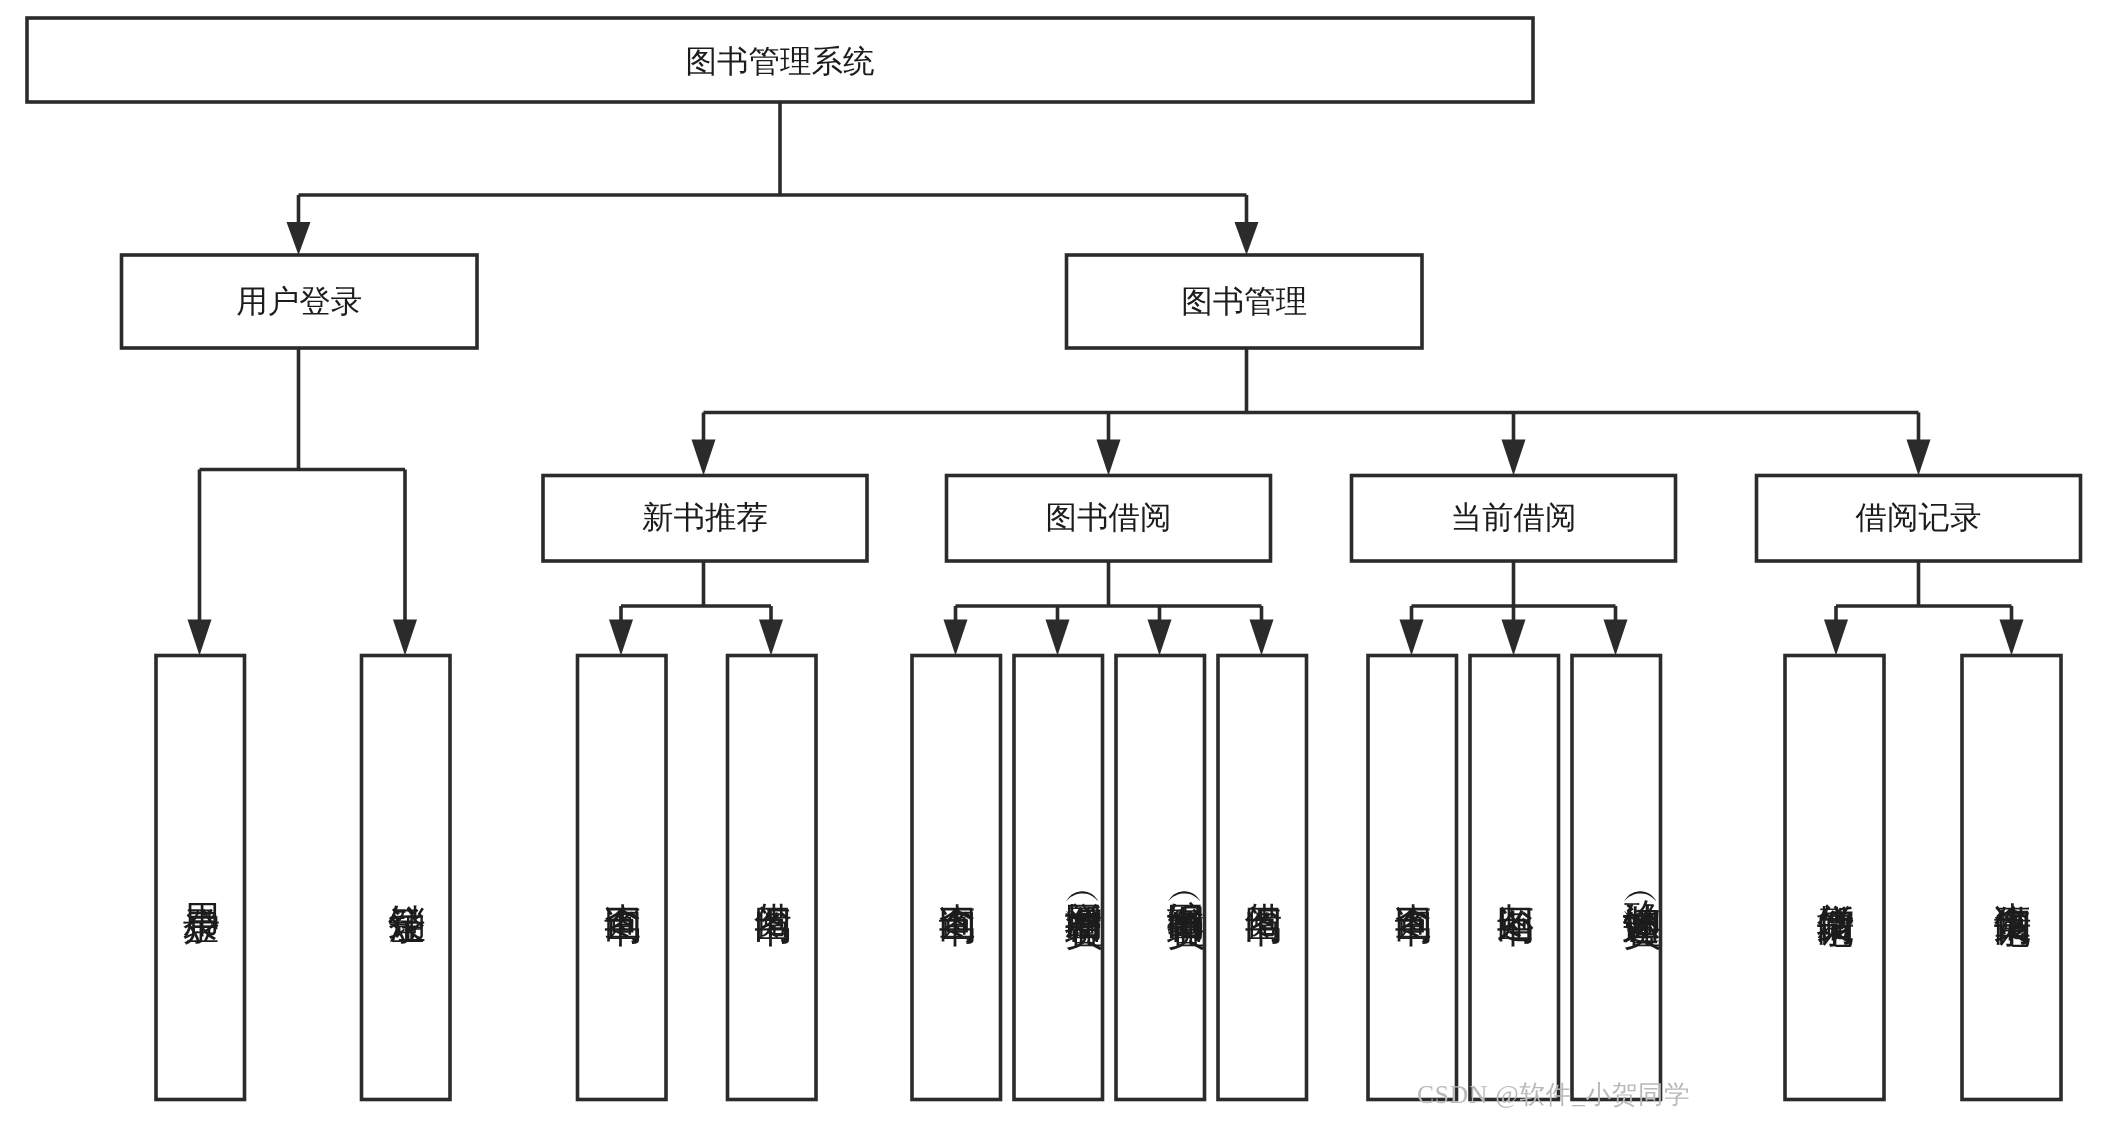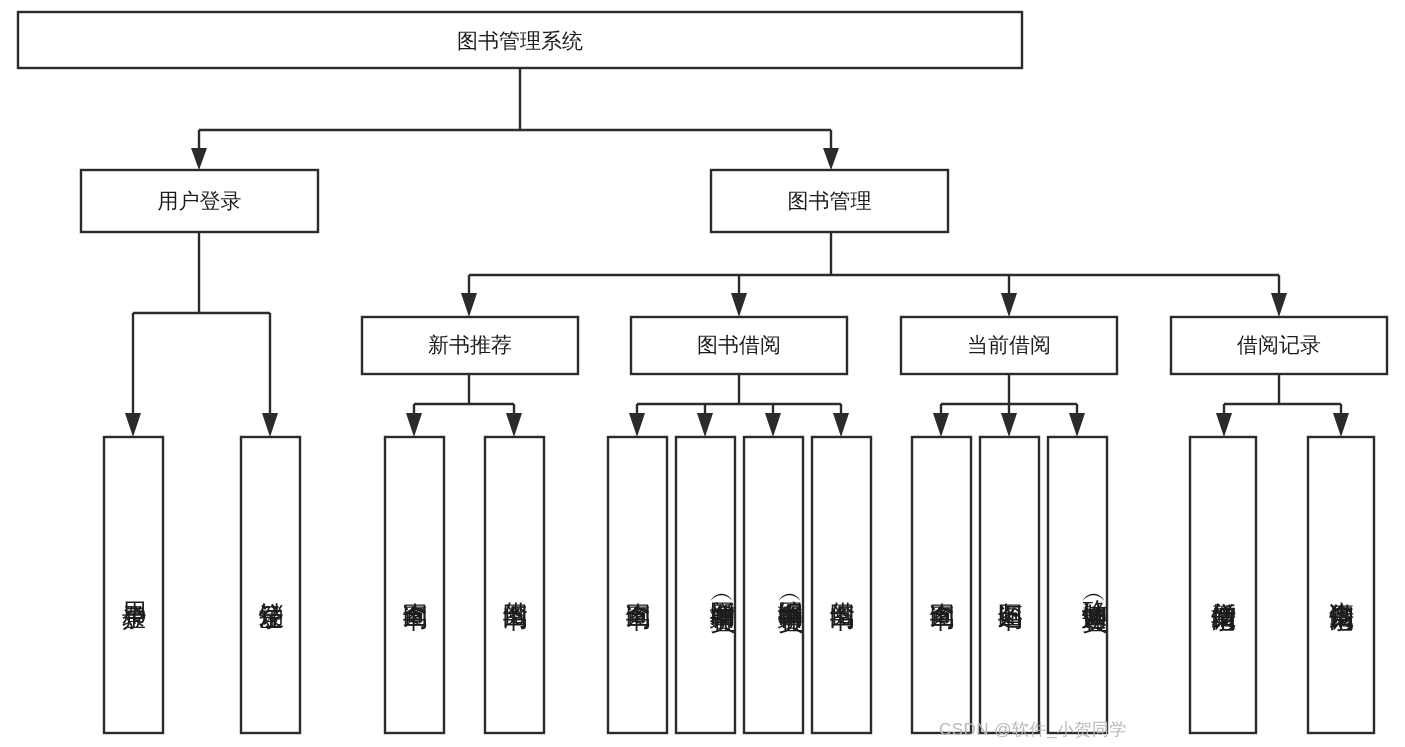--- a/index.html
+++ b/index.html
@@ -60,21 +60,21 @@
     letter-spacing: 1.5px;
     color: #1c1c1c;
     text-align: center;
     white-space: nowrap;
     pointer-events: none;
   }
   .watermark {
     position: absolute;
     right: 14px;
     bottom: 6px;
-    font-family: Liberation Sans, sans-serif;
+    font-family: Liberation Serif, serif;
     font-size: 17px;
     color: #b9b9b9;
     letter-spacing: 0.5px;
     white-space: nowrap;
   }
 </style>
 </head>
 <body>
 
 <div id="diagram-root">

